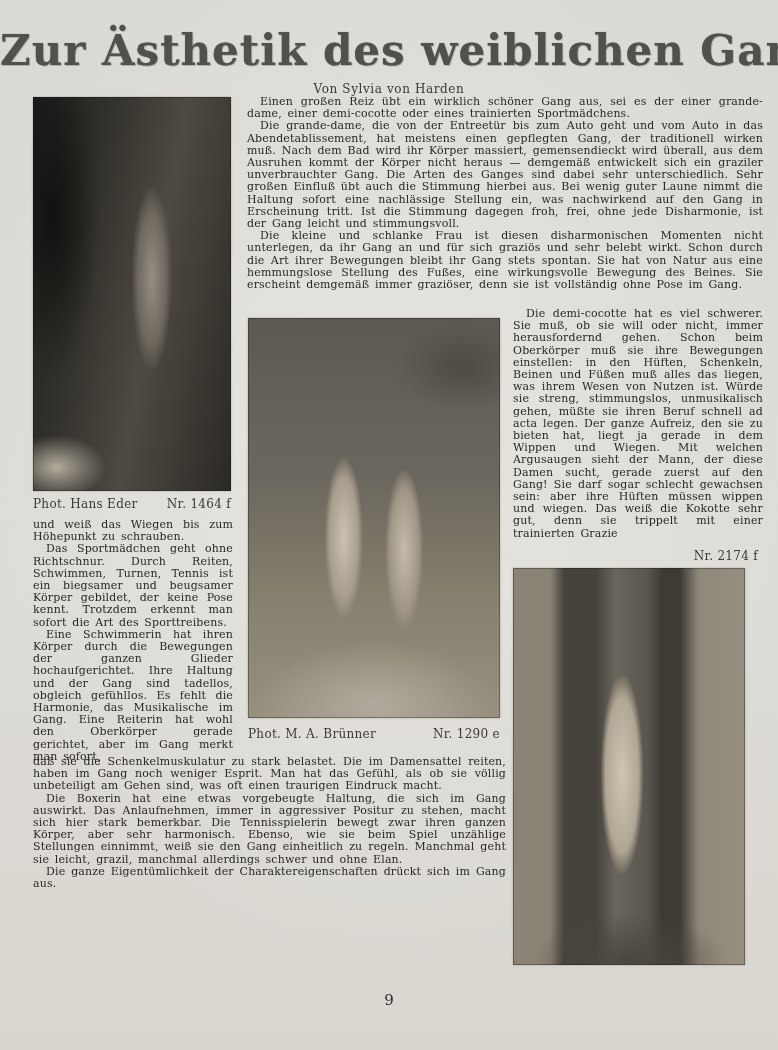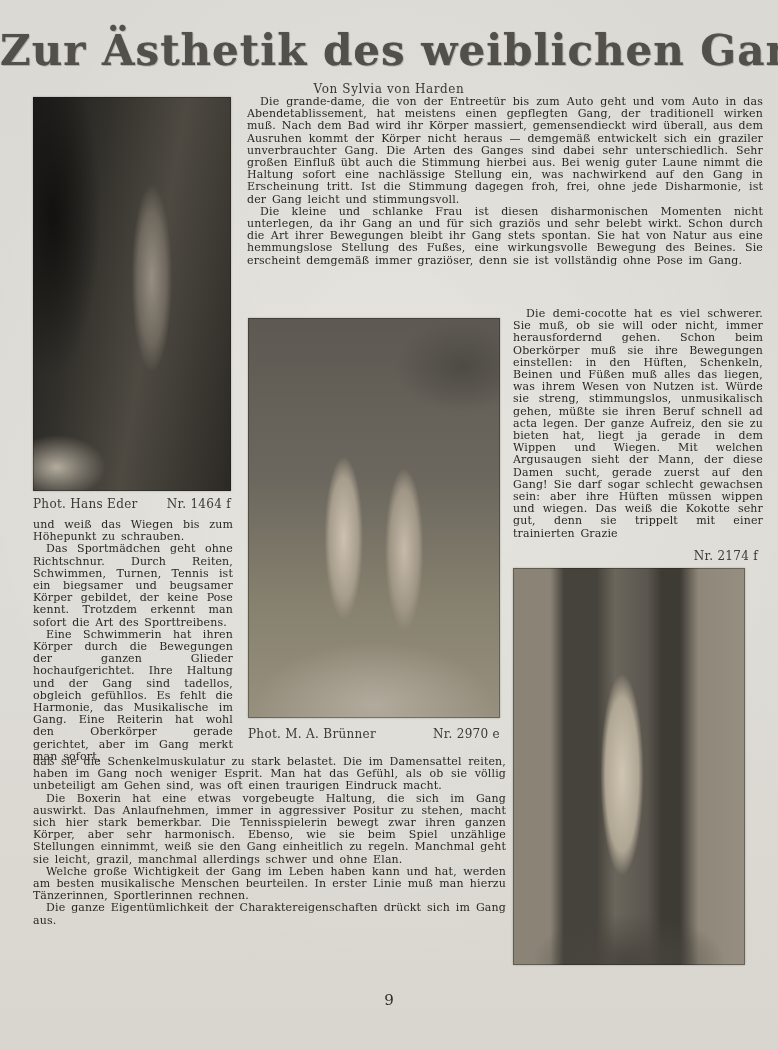--- a/index.html
+++ b/index.html
@@ -82,47 +82,47 @@
   <div class="title">Zur Ästhetik des weiblichen Ganges</div>
   <div class="byline">Von Sylvia von Harden</div>
 
   <div class="photo photo-left"></div>
   <div class="caption-row cap-left-row">
     <span>Phot. Hans Eder</span>
     <span>Nr. 1464 f</span>
   </div>
 
   <div class="txt block-intro">
+    <p>Einen großen Reiz übt ein wirklich schöner Gang aus, sei es der einer grande-dame, einer demi-cocotte oder eines trainierten Sportmädchens.</p>
     <p>Die grande-dame, die von der Entreetür bis zum Auto geht und vom Auto in das Abendetablissement, hat meistens einen gepflegten Gang, der traditionell wirken muß. Nach dem Bad wird ihr Körper massiert, gemensendieckt wird überall, aus dem Ausruhen kommt der Körper nicht heraus — demgemäß entwickelt sich ein graziler unverbrauchter Gang. Die Arten des Ganges sind dabei sehr unterschiedlich. Sehr großen Einfluß übt auch die Stimmung hierbei aus. Bei wenig guter Laune nimmt die Haltung sofort eine nachlässige Stellung ein, was nachwirkend auf den Gang in Erscheinung tritt. Ist die Stimmung dagegen froh, frei, ohne jede Disharmonie, ist der Gang leicht und stimmungsvoll.</p>
     <p>Die kleine und schlanke Frau ist diesen disharmonischen Momenten nicht unterlegen, da ihr Gang an und für sich graziös und sehr belebt wirkt. Schon durch die Art ihrer Bewegungen bleibt ihr Gang stets spontan. Sie hat von Natur aus eine hemmungslose Stellung des Fußes, eine wirkungsvolle Bewegung des Beines. Sie erscheint demgemäß immer graziöser, denn sie ist vollständig ohne Pose im Gang.</p>
   </div>
 
   <div class="photo photo-center"></div>
   <div class="caption-row cap-center-row">
     <span>Phot. M. A. Brünner</span>
-    <span>Nr. 2970 e</span>
+    <span>Nr. 1290 e</span>
   </div>
 
   <div class="txt block-rightcol">
     <p>Die demi-cocotte hat es viel schwerer. Sie muß, ob sie will oder nicht, immer herausfordernd gehen. Schon beim Oberkörper muß sie ihre Bewegungen einstellen: in den Hüften, Schenkeln, Beinen und Füßen muß alles das liegen, was ihrem Wesen von Nutzen ist. Würde sie streng, stimmungslos, unmusikalisch gehen, müßte sie ihren Beruf schnell ad acta legen. Der ganze Aufreiz, den sie zu bieten hat, liegt ja gerade in dem Wippen und Wiegen. Mit welchen Argusaugen sieht der Mann, der diese Damen sucht, gerade zuerst auf den Gang! Sie darf sogar schlecht gewachsen sein: aber ihre Hüften müssen wippen und wiegen. Das weiß die Kokotte sehr gut, denn sie trippelt mit einer trainierten Grazie</p>
   </div>
 
   <div class="caption-row cap-right-row">
     <span>Nr. 2174 f</span>
   </div>
   <div class="photo photo-right"></div>
 
   <div class="txt block-leftcol">
     <p class="cont">und weiß das Wiegen bis zum Höhepunkt zu schrauben.</p>
     <p>Das Sportmädchen geht ohne Richtschnur. Durch Reiten, Schwimmen, Turnen, Tennis ist ein biegsamer und beugsamer Körper gebildet, der keine Pose kennt. Trotzdem erkennt man sofort die Art des Sporttreibens.</p>
     <p>Eine Schwimmerin hat ihren Körper durch die Bewegungen der ganzen Glieder hochaufgerichtet. Ihre Haltung und der Gang sind tadellos, obgleich gefühllos. Es fehlt die Harmonie, das Musikalische im Gang. Eine Reiterin hat wohl den Oberkörper gerade gerichtet, aber im Gang merkt man sofort,</p>
   </div>
 
   <div class="txt block-bottom">
     <p class="cont">daß sie die Schenkelmuskulatur zu stark belastet. Die im Damensattel reiten, haben im Gang noch weniger Esprit. Man hat das Gefühl, als ob sie völlig unbeteiligt am Gehen sind, was oft einen traurigen Eindruck macht.</p>
     <p>Die Boxerin hat eine etwas vorgebeugte Haltung, die sich im Gang auswirkt. Das Anlaufnehmen, immer in aggressiver Positur zu stehen, macht sich hier stark bemerkbar. Die Tennisspielerin bewegt zwar ihren ganzen Körper, aber sehr harmonisch. Ebenso, wie sie beim Spiel unzählige Stellungen einnimmt, weiß sie den Gang einheitlich zu regeln. Manchmal geht sie leicht, grazil, manchmal allerdings schwer und ohne Elan.</p>
-    <p>Welche große Wichtigkeit der Gang im Leben haben kann und hat, werden am besten musikalische Menschen beurteilen. In erster Linie muß man hierzu Tänzerinnen, Sportlerinnen rechnen.</p>
     <p>Die ganze Eigentümlichkeit der Charaktereigenschaften drückt sich im Gang aus.</p>
   </div>
 
   <div class="page-number">9</div>
 
 </div>
 
 </body></html>

